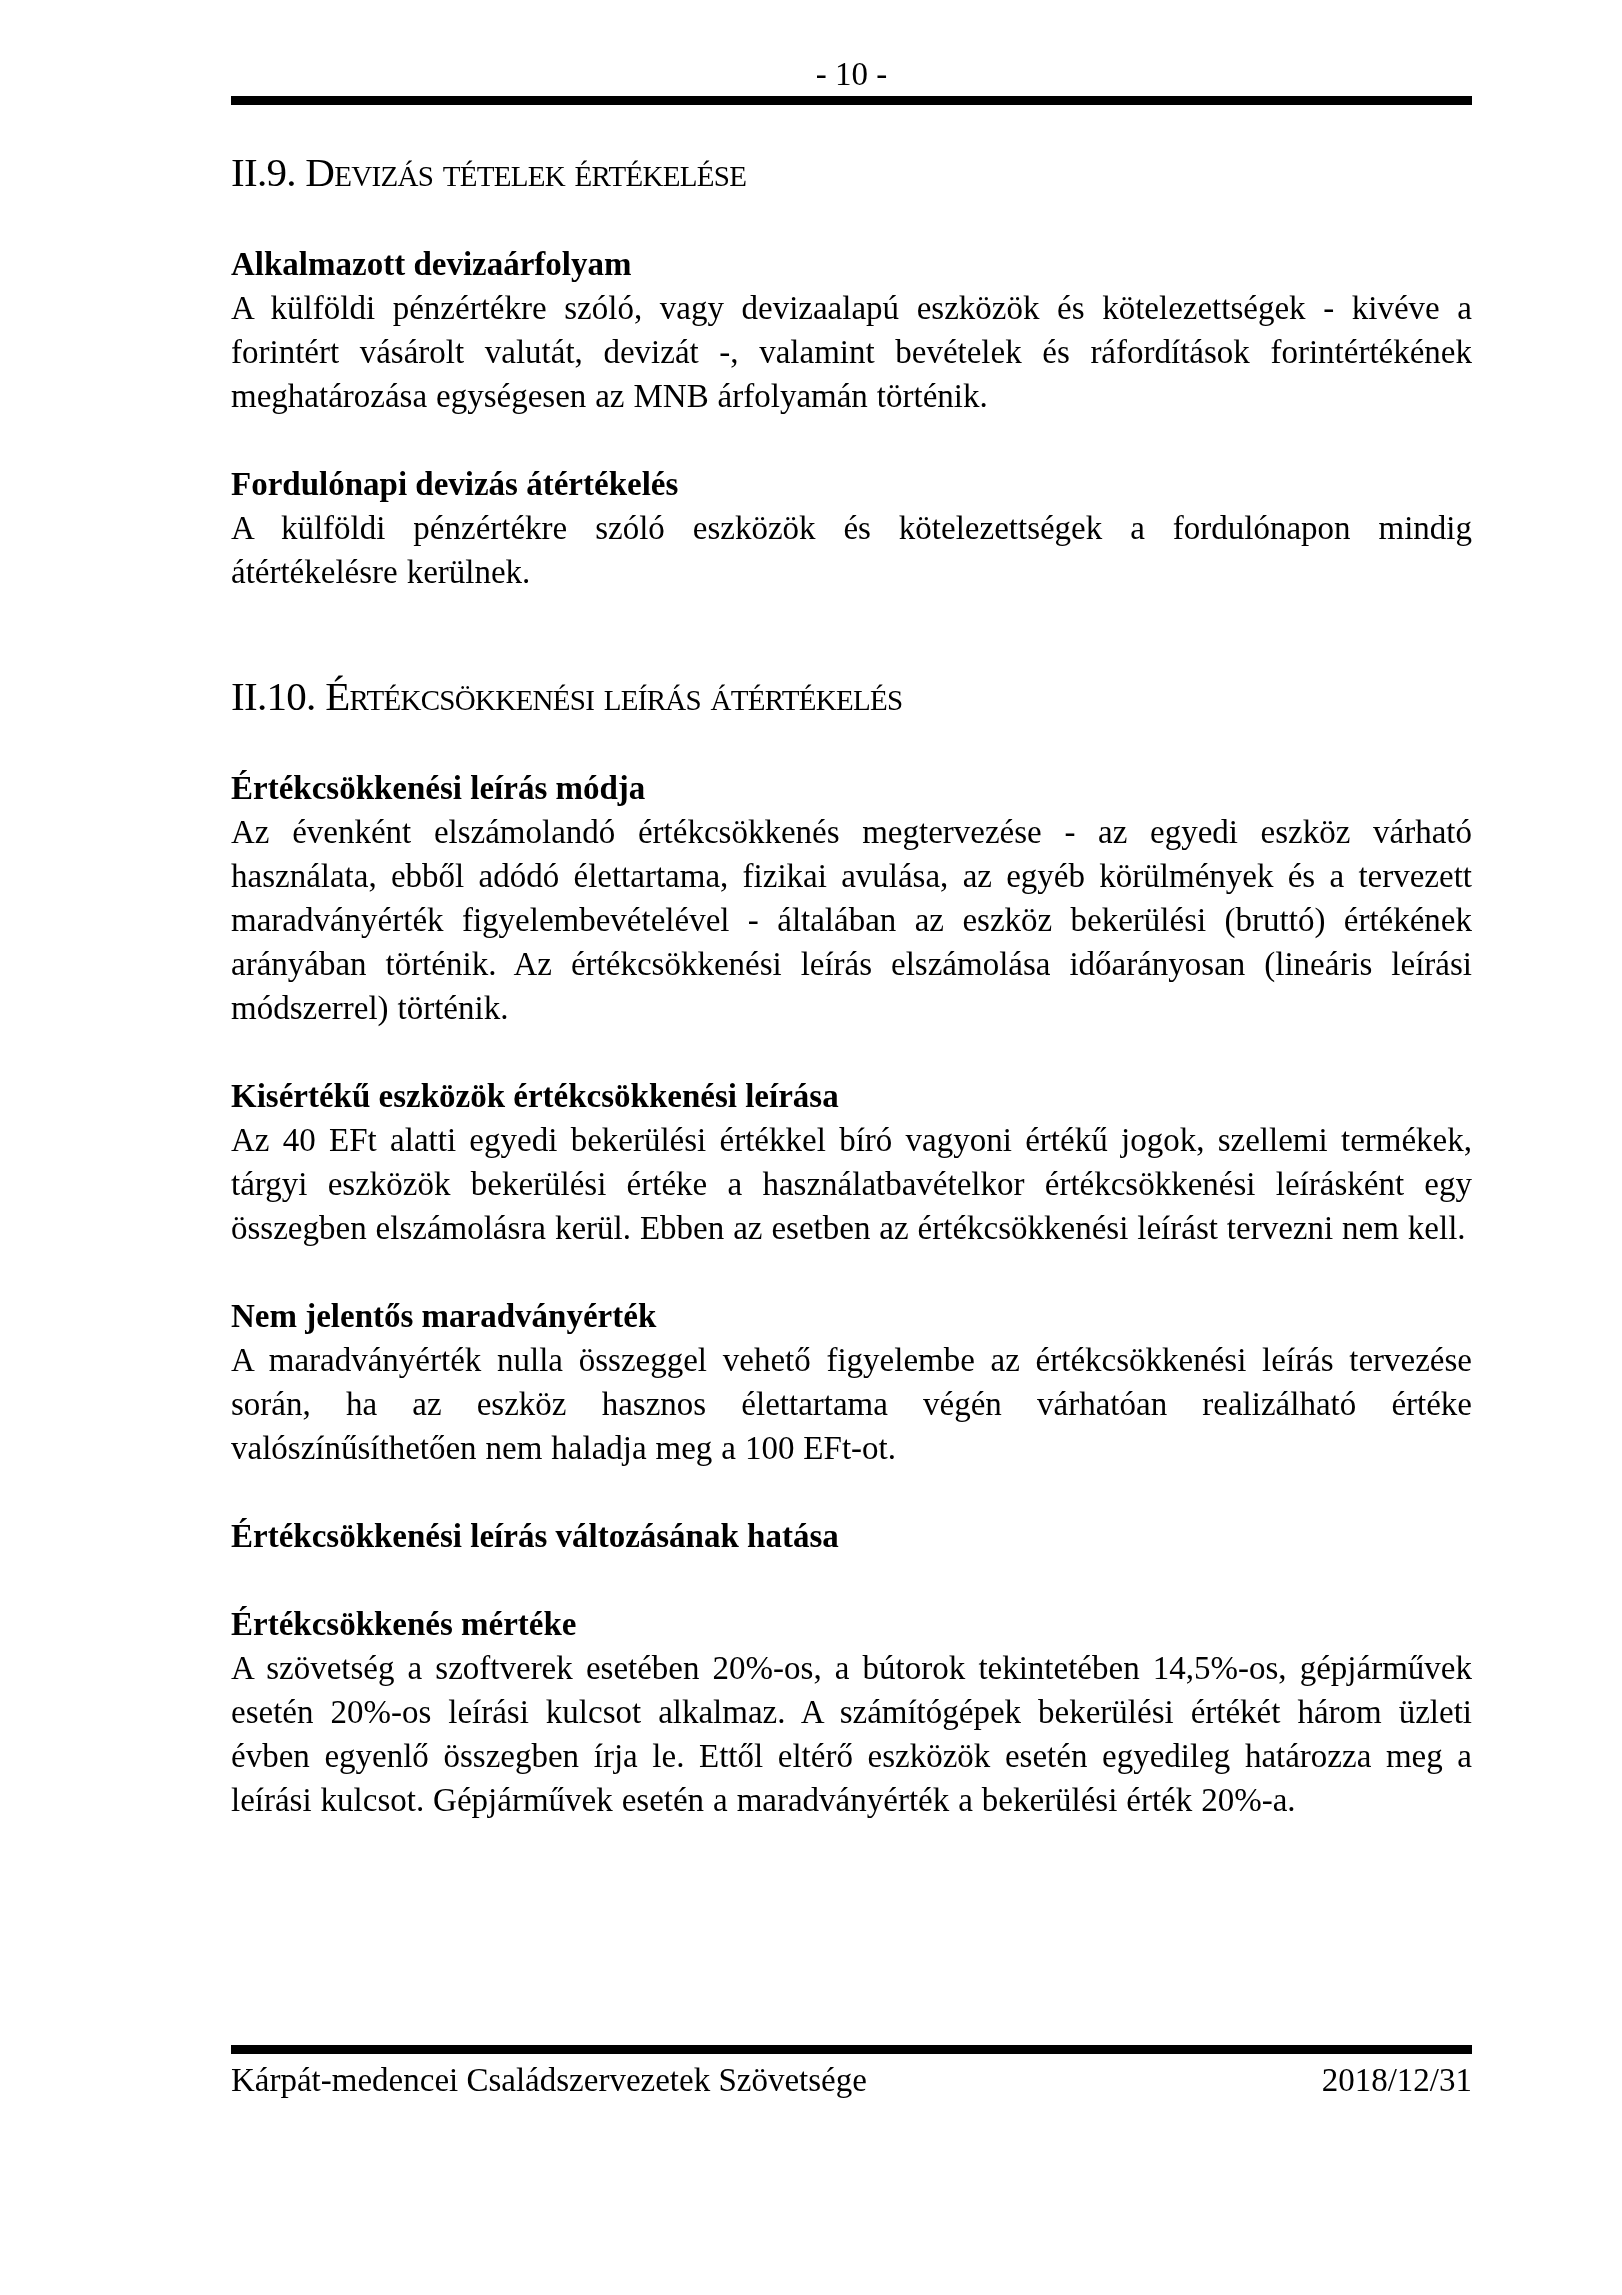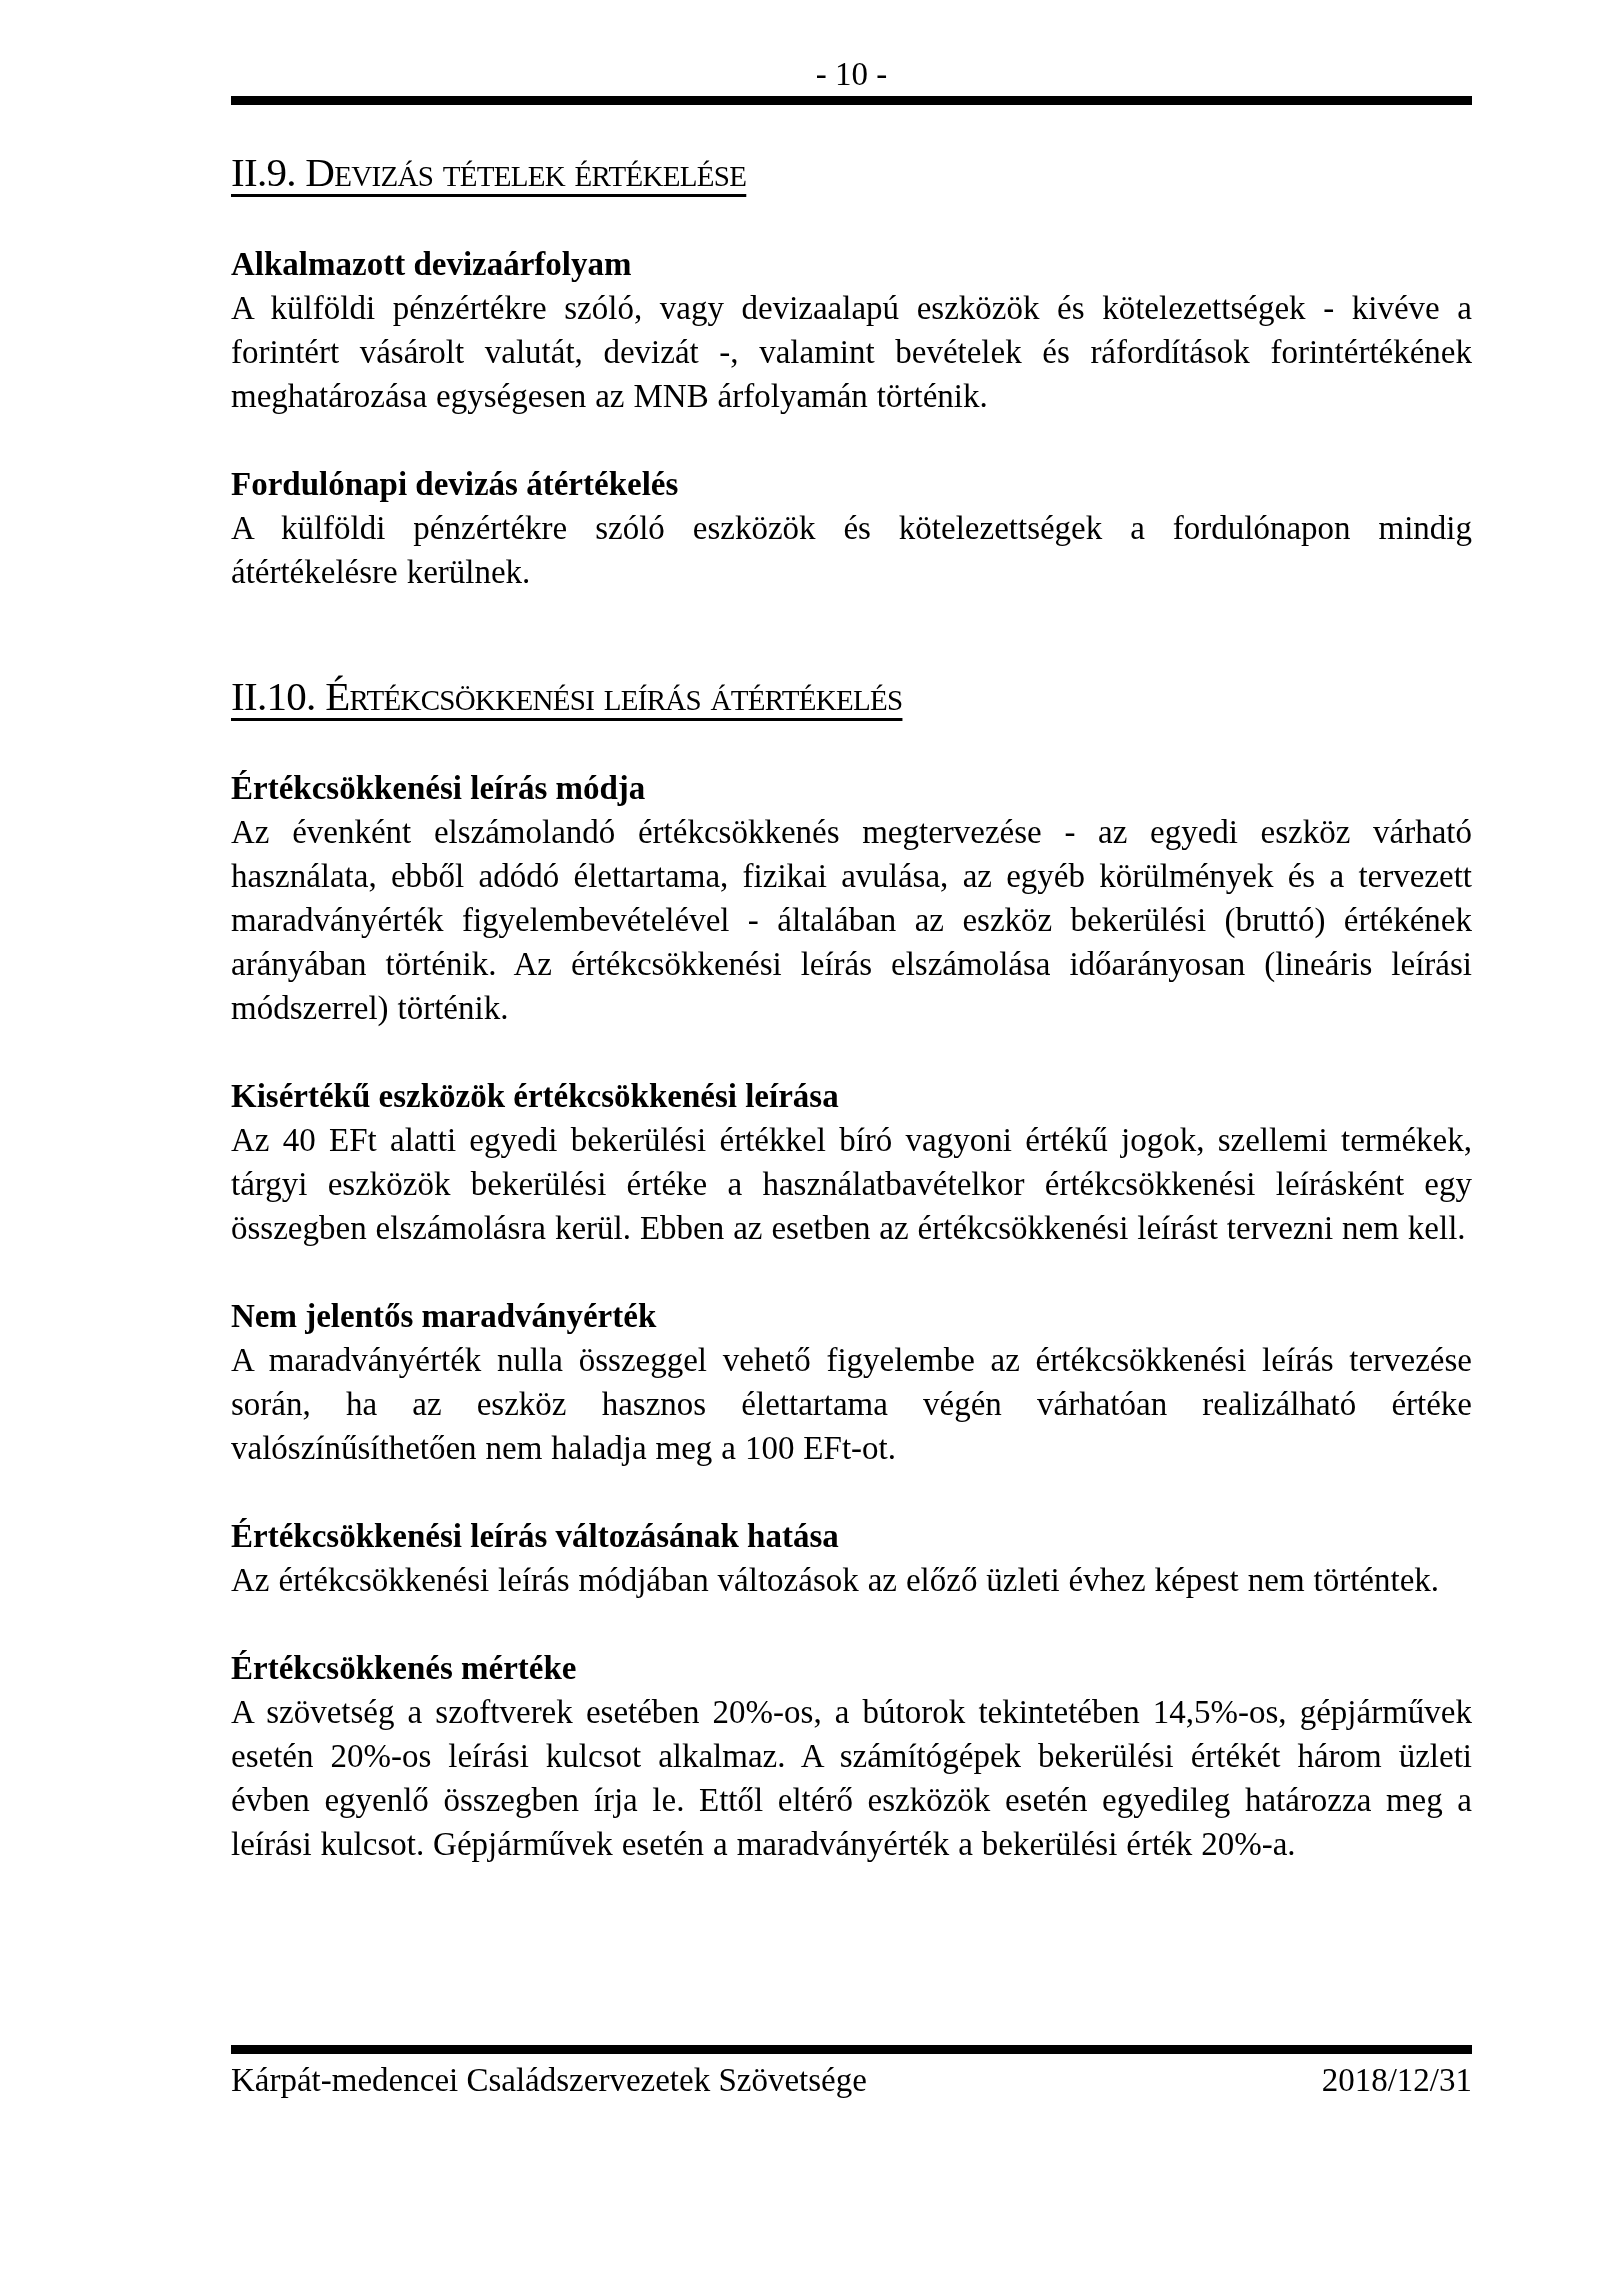--- a/index.html
+++ b/index.html
@@ -31,21 +31,20 @@
     height: 9.2px;
     background: #000000;
     margin: 2.6px 0 0 0;
   }
   h2.section-heading {
     margin: 42px 0 0 0;
     font-size: 41px;
     line-height: 51px;
     font-weight: normal;
     font-variant-caps: small-caps;
-    text-decoration: underline;
     text-decoration-thickness: 3.3px;
     text-underline-offset: 7.9px;
     letter-spacing: -0.7px;
   }
   h2.second {
     margin-top: 77px;
   }
   h3.sub-title {
     margin: 44px 0 0 0;
     font-size: 33px;
@@ -105,21 +104,20 @@
       <h3 class="sub-title">Értékcsökkenési leírás módja</h3>
       <p class="sub-body">Az évenként elszámolandó értékcsökkenés megtervezése - az egyedi eszköz várható használata, ebből adódó élettartama, fizikai avulása, az egyéb körülmények és a tervezett maradványérték figyelembevételével - általában az eszköz bekerülési (bruttó) értékének arányában történik. Az értékcsökkenési leírás elszámolása időarányosan (lineáris leírási módszerrel) történik.</p>
 
       <h3 class="sub-title">Kisértékű eszközök értékcsökkenési leírása</h3>
       <p class="sub-body">Az 40 EFt alatti egyedi bekerülési értékkel bíró vagyoni értékű jogok, szellemi termékek, tárgyi eszközök bekerülési értéke a használatbavételkor értékcsökkenési leírásként egy összegben elszámolásra kerül. Ebben az esetben az értékcsökkenési leírást tervezni nem kell.</p>
 
       <h3 class="sub-title">Nem jelentős maradványérték</h3>
       <p class="sub-body">A maradványérték nulla összeggel vehető figyelembe az értékcsökkenési leírás tervezése során, ha az eszköz hasznos élettartama végén várhatóan realizálható értéke valószínűsíthetően nem haladja meg a 100 EFt-ot.</p>
 
       <h3 class="sub-title">Értékcsökkenési leírás változásának hatása</h3>
-      <p class="sub-body">Az értékcsökkenési leírás módjában változások az előző üzleti évhez képest nem történtek.</p>
 
       <h3 class="sub-title">Értékcsökkenés mértéke</h3>
       <p class="sub-body">A szövetség a szoftverek esetében 20%-os, a bútorok tekintetében 14,5%-os, gépjárművek esetén 20%-os leírási kulcsot alkalmaz. A számítógépek bekerülési értékét három üzleti évben egyenlő összegben írja le. Ettől eltérő eszközök esetén egyedileg határozza meg a leírási kulcsot. Gépjárművek esetén a maradványérték a bekerülési érték 20%-a.</p>
     </section>
 
   </div>
 
   <div class="footer">
     <hr class="footer-rule">
     <div class="footer-row">

